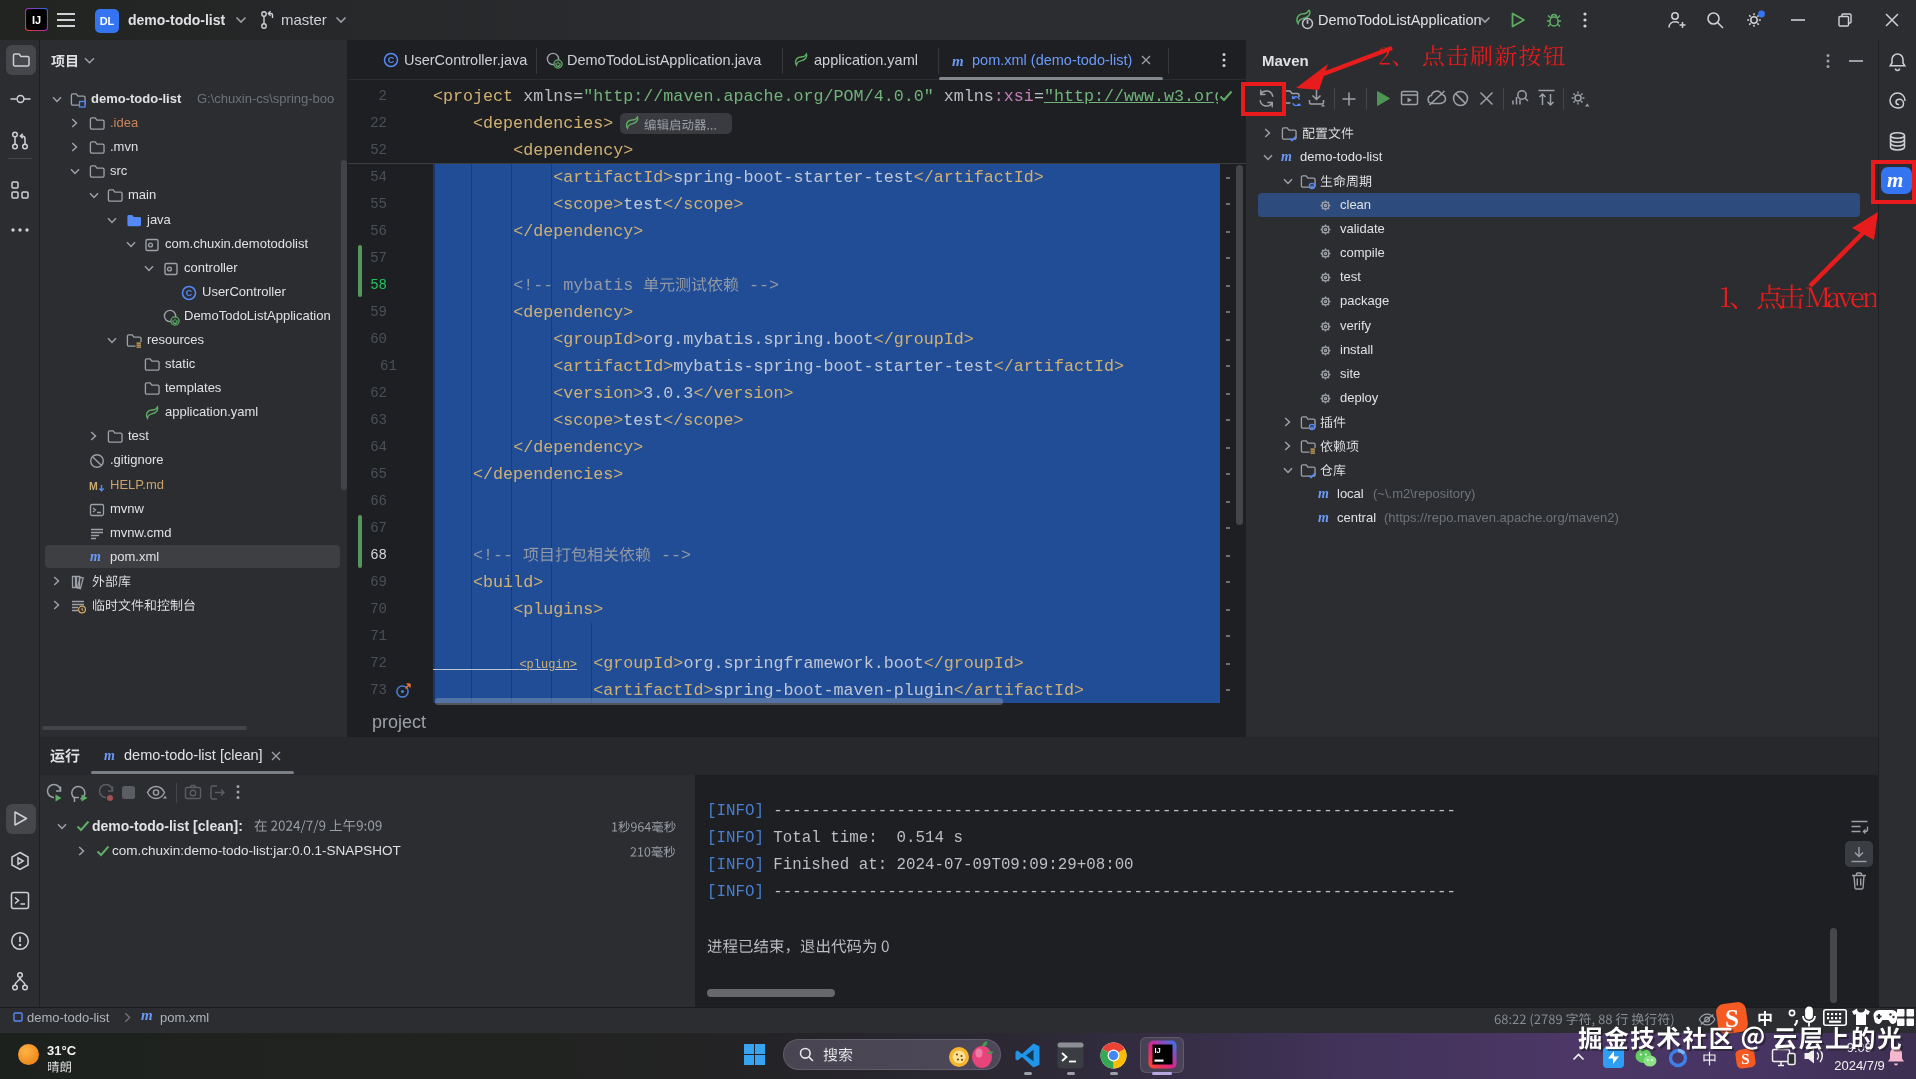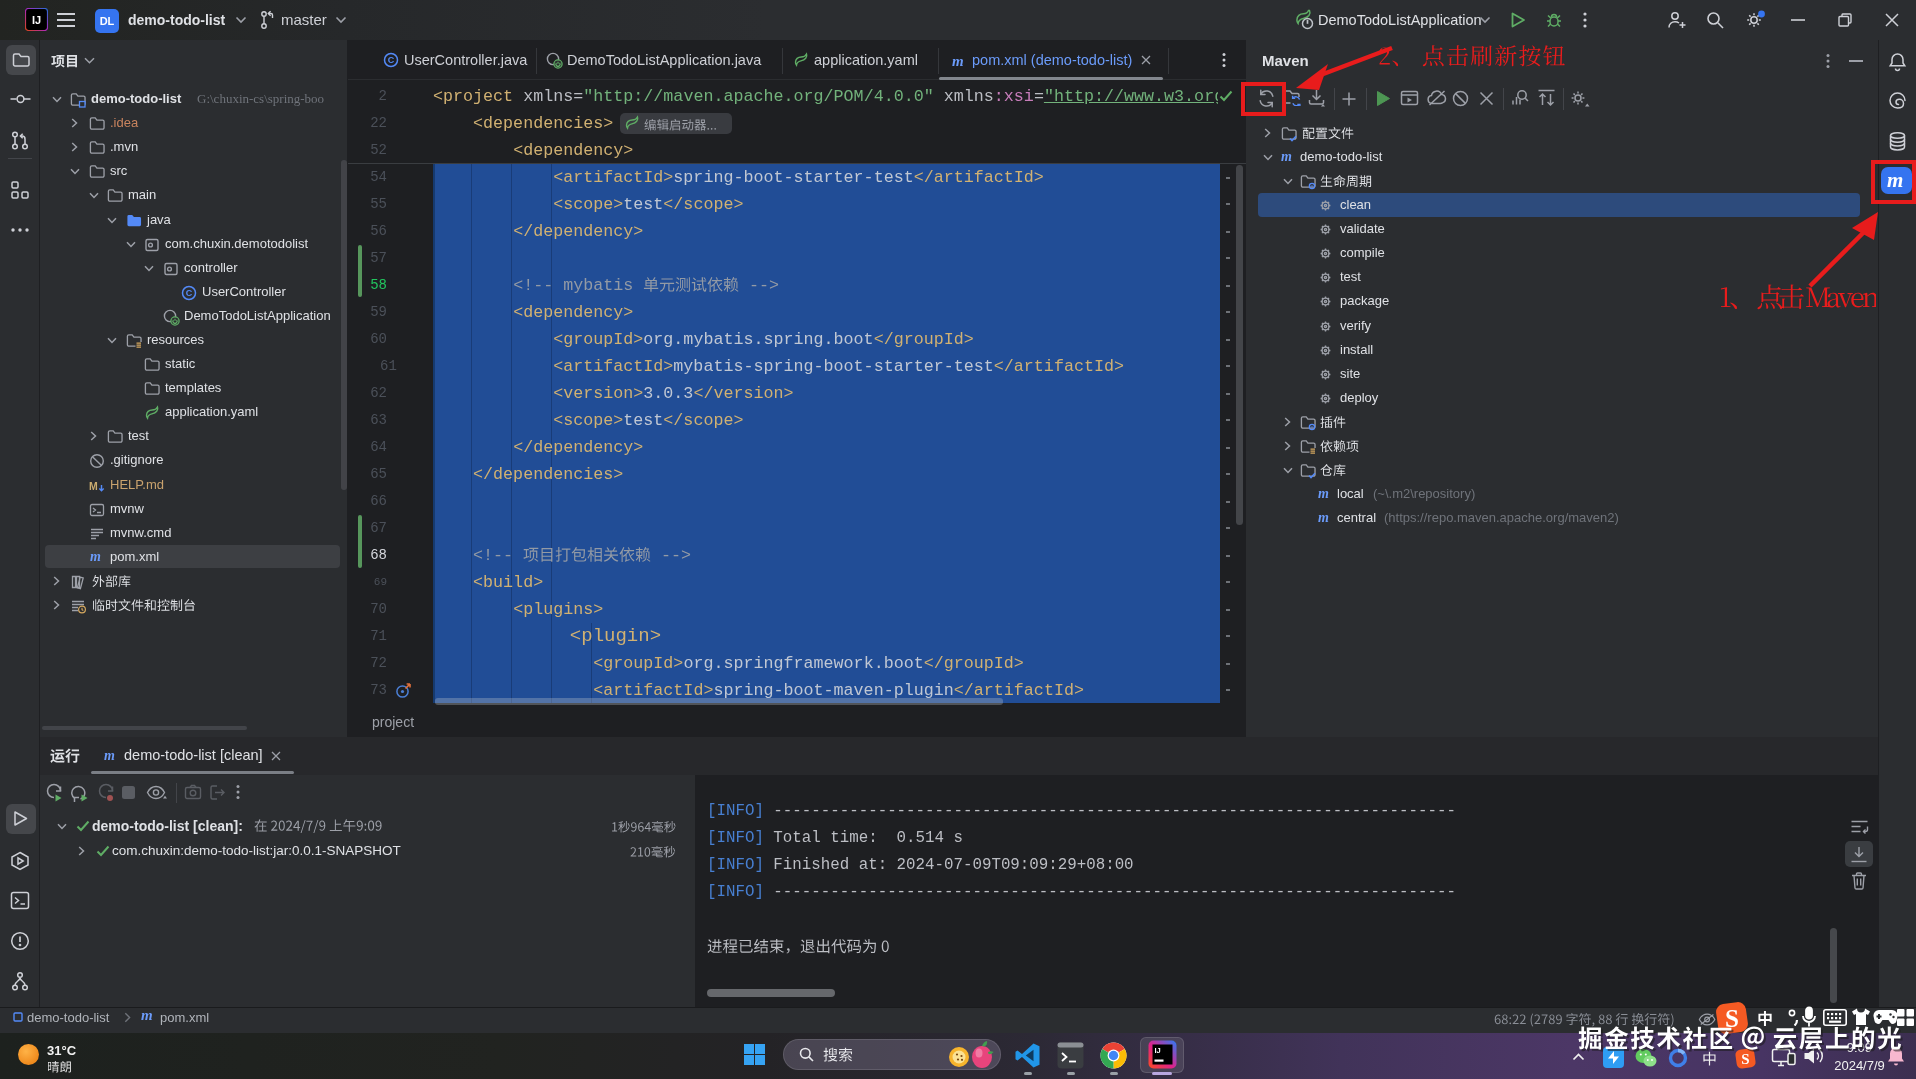--- a/index.html
+++ b/index.html
@@ -176,21 +176,21 @@
       <path d="M1 1.2 5.5 5.8 10 1.2" stroke="#9da0a8" stroke-width="1.5" fill="none"></path>
     </svg>
 <svg class="abs" style="left:52px;top:96px" width="10" height="7" viewBox="0 0 10 7">
       <path d="M1 1.2 5 5.5 9 1.2" stroke="#9da0a8" stroke-width="1.5" fill="none"></path>
     </svg>
     <svg class="abs" style="left:70px;top:92px" width="16" height="16" viewBox="0 0 16 16">
       <path d="M1.5 3.5A1.5 1.5 0 0 1 3 2h3.6l1.8 2.3h6.1A1.5 1.5 0 0 1 16 5.8v6.7a1.5 1.5 0 0 1-1.5 1.5H3a1.5 1.5 0 0 1-1.5-1.5z" transform="scale(0.94)" fill="none" stroke="#9da0a8" stroke-width="1.4"></path>
       <rect x="9.5" y="9.5" width="5.5" height="5.5" fill="#2b2d30" stroke="#548af7" stroke-width="1.3"></rect>
     </svg>
     <div style="position:absolute;left:91px;top:89px;white-space:pre;font-size:13px;color:#dfe1e5;font-weight:bold;line-height:20px;">demo-todo-list</div>
-<div style="position:absolute;left:197px;top:89px;white-space:pre;font-size:13px;color:#6f737a;line-height:20px;font-family:Liberation Serif, serif;">G:\chuxin-cs\spring-boo</div>
+<div style="position:absolute;left:197px;top:89px;white-space:pre;font-size:13px;color:#6f737a;line-height:20px;">G:\chuxin-cs\spring-boo</div>
 <svg class="abs" style="left:71px;top:118px" width="7" height="10" viewBox="0 0 7 10">
       <path d="M1.2 1 5.5 5 1.2 9" stroke="#9da0a8" stroke-width="1.5" fill="none"></path>
     </svg>
     <svg class="abs" style="left:89px;top:116px" width="16" height="16" viewBox="0 0 16 16">
       <path d="M1.5 3.5A1.5 1.5 0 0 1 3 2h3.6l1.8 2.3h6.1A1.5 1.5 0 0 1 16 5.8v6.7a1.5 1.5 0 0 1-1.5 1.5H3a1.5 1.5 0 0 1-1.5-1.5z" transform="scale(0.94)" fill="none" stroke="#9da0a8" stroke-width="1.4"></path>
     </svg>
     <div style="position:absolute;left:110px;top:113px;white-space:pre;font-size:13px;color:#c9845e;line-height:20px;">.idea</div>
 <svg class="abs" style="left:71px;top:142px" width="7" height="10" viewBox="0 0 7 10">
       <path d="M1.2 1 5.5 5 1.2 9" stroke="#9da0a8" stroke-width="1.5" fill="none"></path>
     </svg>
@@ -389,21 +389,21 @@
 <div class="mono" style="position:absolute;left:348px;top:299px;width:39px;text-align:right;font-size:14px;line-height:27px;color:#4b5059;">59</div>
 <div class="mono" style="position:absolute;left:348px;top:326px;width:39px;text-align:right;font-size:14px;line-height:27px;color:#4b5059;">60</div>
 <div class="mono" style="position:absolute;left:348px;top:353px;width:39px;text-align:right;font-size:14px;line-height:27px;color:#4b5059;padding-left:32px;">61</div>
 <div class="mono" style="position:absolute;left:348px;top:380px;width:39px;text-align:right;font-size:14px;line-height:27px;color:#4b5059;">62</div>
 <div class="mono" style="position:absolute;left:348px;top:407px;width:39px;text-align:right;font-size:14px;line-height:27px;color:#4b5059;">63</div>
 <div class="mono" style="position:absolute;left:348px;top:434px;width:39px;text-align:right;font-size:14px;line-height:27px;color:#4b5059;">64</div>
 <div class="mono" style="position:absolute;left:348px;top:461px;width:39px;text-align:right;font-size:14px;line-height:27px;color:#4b5059;">65</div>
 <div class="mono" style="position:absolute;left:348px;top:488px;width:39px;text-align:right;font-size:14px;line-height:27px;color:#4b5059;">66</div>
 <div class="mono" style="position:absolute;left:348px;top:515px;width:39px;text-align:right;font-size:14px;line-height:27px;color:#4b5059;">67</div>
 <div class="mono" style="position:absolute;left:348px;top:542px;width:39px;text-align:right;font-size:14px;line-height:27px;color:#d5d7dd;">68</div>
-<div class="mono" style="position:absolute;left:348px;top:569px;width:39px;text-align:right;font-size:11px;line-height:27px;color:#4b5059;">69</div>
+<div class="mono" style="position:absolute;left:348px;top:569px;width:39px;text-align:right;font-size:14px;line-height:27px;color:#4b5059;">69</div>
 <div class="mono" style="position:absolute;left:348px;top:596px;width:39px;text-align:right;font-size:14px;line-height:27px;color:#4b5059;">70</div>
 <div class="mono" style="position:absolute;left:348px;top:623px;width:39px;text-align:right;font-size:14px;line-height:27px;color:#4b5059;">71</div>
 <div class="mono" style="position:absolute;left:348px;top:650px;width:39px;text-align:right;font-size:14px;line-height:27px;color:#4b5059;">72</div>
 <div class="mono" style="position:absolute;left:348px;top:677px;width:39px;text-align:right;font-size:14px;line-height:27px;color:#4b5059;">73</div>
 <svg class="abs" style="left:395px;top:682px" width="17" height="17" viewBox="0 0 17 17">
       <circle cx="7.5" cy="9.5" r="5.6" fill="none" stroke="#4b7fd6" stroke-width="1.5"></circle>
       <circle cx="7.5" cy="9.5" r="1.6" fill="#4b7fd6"></circle>
       <path d="M10.5 6.5 15 2M15 2h-3.4M15 2v3.4" stroke="#e0703c" stroke-width="1.6" fill="none"></path>
     </svg>
 <div class="mono" style="position:absolute;left:433px;top:83px;width:785px;overflow:hidden;font-size:16.7px;line-height:27px;white-space:pre;color:#c0c7d3;"><span style="color:#d1b172">&lt;project</span><span style="color:#bcbec4"> xmlns=</span><span style="color:#72b27b">"http://maven.apache.org/POM/4.0.0"</span><span style="color:#bcbec4"> xmlns</span><span style="color:#c77dba">:xsi</span><span style="color:#bcbec4">=</span><span style="color:#72b27b;text-decoration:underline;">"http://www.w3.org</span></div>
@@ -434,21 +434,21 @@
 <div class="mono" style="position:absolute;left:433px;top:407px;font-size:16.7px;line-height:27px;white-space:pre;color:#c0c7d3;">            <span style="color:#d1b172">&lt;scope&gt;</span>test<span style="color:#d1b172">&lt;/scope&gt;</span></div>
 <div class="mono" style="position:absolute;left:433px;top:434px;font-size:16.7px;line-height:27px;white-space:pre;color:#c0c7d3;">        <span style="color:#d1b172">&lt;/dependency&gt;</span></div>
 <div class="mono" style="position:absolute;left:433px;top:461px;font-size:16.7px;line-height:27px;white-space:pre;color:#c0c7d3;">    <span style="color:#d1b172">&lt;/dependencies&gt;</span></div>
 <div class="mono" style="position:absolute;left:433px;top:542px;font-size:16.7px;line-height:27px;white-space:pre;color:#c0c7d3;">    <span style="color:#939aa5">&lt;!-- </span></div>
 <svg style="position:absolute;left:523.0px;top:542.4px;" width="128.0" height="23.2" viewBox="0 0 128.0 23.200000000000003">
       <path d="M9.9 10.6V13.9C9.9 15.6 9.5 17.7 5.1 18.9C5.4 19.1 5.7 19.5 5.9 19.8C10.4 18.4 11.1 16.0 11.1 13.9V10.6ZM11.0 17.1C12.3 17.9 13.8 19.1 14.6 19.8L15.4 19.0C14.6 18.2 13.0 17.1 11.8 16.4ZM0.5 15.6 0.8 16.9C2.2 16.4 4.2 15.7 6.1 15.1L5.9 14.0L4.0 14.6V8.2H5.8V7.0H0.7V8.2H2.8V15.0ZM6.7 8.6V16.1H7.8V9.7H13.1V16.1H14.3V8.6H10.5C10.7 8.1 11.0 7.5 11.2 6.9H15.3V5.8H6.1V6.9H9.8C9.6 7.5 9.5 8.1 9.2 8.6Z M19.7 11.0H28.1V13.7H19.7ZM19.7 9.9V7.3H28.1V9.9ZM19.7 14.8H28.1V17.5H19.7ZM18.5 6.1V19.7H19.7V18.7H28.1V19.7H29.4V6.1Z M35.2 5.1V8.4H32.8V9.5H35.2V12.9C34.2 13.2 33.3 13.4 32.6 13.6L33.0 14.8L35.2 14.1V18.2C35.2 18.5 35.1 18.5 34.9 18.5C34.7 18.6 34.0 18.6 33.2 18.5C33.4 18.9 33.5 19.4 33.6 19.7C34.7 19.7 35.4 19.6 35.8 19.5C36.2 19.3 36.4 18.9 36.4 18.3V13.8L38.8 13.1L38.6 11.9L36.4 12.6V9.5H38.6V8.4H36.4V5.1ZM38.7 6.5V7.7H43.2V18.1C43.2 18.4 43.1 18.5 42.8 18.5C42.5 18.5 41.3 18.5 40.1 18.4C40.3 18.8 40.5 19.4 40.6 19.7C42.1 19.7 43.2 19.7 43.7 19.5C44.3 19.3 44.5 18.9 44.5 18.1V7.7H47.4V6.5Z M52.8 5.0C51.9 7.2 50.3 9.3 48.6 10.6C48.8 10.8 49.3 11.2 49.6 11.5C50.5 10.7 51.5 9.6 52.3 8.4H60.7C60.6 12.9 60.4 14.5 60.1 14.9C60.0 15.1 59.8 15.1 59.6 15.1C59.3 15.1 58.7 15.1 58.0 15.0C58.1 15.3 58.3 15.8 58.3 16.2C59.0 16.2 59.7 16.2 60.2 16.2C60.6 16.1 60.9 16.0 61.2 15.6C61.6 15.1 61.8 13.2 62.0 7.8C62.0 7.7 62.0 7.3 62.0 7.3H53.1C53.4 6.7 53.8 6.0 54.0 5.4ZM52.3 11.2H56.5V13.8H52.3ZM51.1 10.1V17.3C51.1 19.1 51.9 19.5 54.4 19.5C55.0 19.5 59.9 19.5 60.5 19.5C62.7 19.5 63.1 18.9 63.4 16.8C63.0 16.7 62.5 16.5 62.2 16.3C62.0 18.0 61.8 18.4 60.4 18.4C59.4 18.4 55.2 18.4 54.3 18.4C52.6 18.4 52.3 18.1 52.3 17.3V14.8H57.7V10.1Z M72.7 11.0H77.6V13.8H72.7ZM72.7 9.9V7.2H77.6V9.9ZM72.7 14.9H77.6V17.6H72.7ZM71.6 6.1V19.7H72.7V18.8H77.6V19.7H78.8V6.1ZM67.4 5.1V8.5H64.8V9.7H67.3C66.7 11.9 65.6 14.4 64.5 15.8C64.7 16.0 65.0 16.5 65.1 16.8C66.0 15.7 66.8 14.0 67.4 12.1V19.8H68.6V12.5C69.2 13.3 69.9 14.3 70.2 14.8L71.0 13.8C70.6 13.4 69.2 11.7 68.6 11.1V9.7H70.9V8.5H68.6V5.1Z M83.6 5.8C84.2 6.6 84.9 7.8 85.2 8.5H82.1V9.7H87.4V11.7C87.4 12.0 87.4 12.3 87.3 12.6H81.1V13.8H87.1C86.6 15.5 85.1 17.3 80.8 18.8C81.1 19.0 81.5 19.6 81.6 19.8C85.8 18.4 87.5 16.5 88.2 14.7C89.6 17.2 91.7 18.9 94.5 19.7C94.7 19.4 95.1 18.8 95.4 18.6C92.4 17.9 90.2 16.1 89.0 13.8H95.0V12.6H88.7L88.7 11.7V9.7H94.1V8.5H90.9C91.5 7.7 92.1 6.6 92.7 5.6L91.4 5.2C91.0 6.2 90.2 7.6 89.6 8.5H85.2L86.3 8.0C86.0 7.2 85.3 6.1 84.6 5.3Z M104.7 5.5C105.2 6.3 105.7 7.4 105.9 8.1L107.0 7.6C106.8 7.0 106.3 6.0 105.8 5.2ZM102.4 19.9C102.8 19.6 103.2 19.4 106.8 18.1C106.7 17.8 106.6 17.4 106.6 17.1L103.7 18.1V12.3C104.3 11.7 104.8 11.1 105.3 10.5C106.3 14.3 108.0 17.7 110.7 19.4C110.9 19.1 111.3 18.6 111.5 18.4C110.0 17.5 108.8 16.1 107.9 14.3C108.9 13.5 110.2 12.5 111.2 11.6L110.4 10.8C109.6 11.6 108.4 12.6 107.4 13.4C106.8 12.1 106.4 10.7 106.0 9.3L106.1 9.2H111.1V8.1H100.8V9.2H104.7C103.5 11.2 101.6 12.9 99.8 14.0C100.0 14.2 100.5 14.7 100.6 15.0C101.3 14.5 101.9 14.0 102.6 13.5V17.6C102.6 18.3 102.1 18.8 101.8 19.0C102.0 19.2 102.3 19.6 102.4 19.9ZM100.3 5.1C99.4 7.6 98.0 10.0 96.5 11.5C96.7 11.8 97.1 12.4 97.2 12.7C97.7 12.2 98.1 11.6 98.6 11.0V19.9H99.7V9.2C100.4 8.0 100.9 6.7 101.4 5.5Z M123.0 11.1C122.9 16.1 122.7 18.0 119.1 19.1C119.4 19.2 119.6 19.6 119.7 19.9C123.6 18.7 123.9 16.4 124.0 11.1ZM123.6 17.4C124.7 18.1 126.1 19.1 126.8 19.8L127.5 19.0C126.8 18.4 125.3 17.4 124.2 16.7ZM113.3 9.5V14.0H115.5C114.8 15.4 113.7 16.8 112.8 17.6C112.9 17.9 113.2 18.4 113.3 18.8C114.2 17.9 115.2 16.6 115.9 15.2V19.8H117.0V15.2C117.7 15.9 118.4 16.8 118.8 17.3L119.6 16.6C119.1 15.9 118.1 14.8 117.2 14.0H119.4V9.5H117.0V7.9H119.7V6.9H117.0V5.2H115.9V6.9H112.9V7.9H115.9V9.5ZM114.4 10.5H116.0V13.0H114.4ZM116.9 10.5H118.4V13.0H116.9ZM122.3 7.4H124.7C124.4 8.1 124.0 8.8 123.6 9.4H121.1C121.6 8.7 122.0 8.0 122.3 7.4ZM122.2 5.1C121.7 6.4 120.8 8.2 119.6 9.6C119.9 9.7 120.2 9.9 120.5 10.1V16.5H121.5V10.3H125.4V16.5H126.5V9.4H124.7C125.2 8.6 125.7 7.6 126.1 6.8L125.4 6.3L125.2 6.4H122.8L123.2 5.3Z" fill="#939aa5"></path>
     </svg>
 <div class="mono" style="position:absolute;left:661px;top:542px;font-size:16.7px;line-height:27px;white-space:pre;color:#939aa5;">--&gt;</div>
 <div class="mono" style="position:absolute;left:433px;top:569px;font-size:16.7px;line-height:27px;white-space:pre;color:#c0c7d3;">    <span style="color:#d1b172">&lt;build&gt;</span></div>
 <div class="mono" style="position:absolute;left:433px;top:596px;font-size:16.7px;line-height:27px;white-space:pre;color:#c0c7d3;">        <span style="color:#d1b172">&lt;plugins&gt;</span></div>
-<div class="mono" style="position:absolute;left:433px;top:623px;font-size:19px;line-height:27px;white-space:pre;color:#c0c7d3;">            <span style="color:#d1b172">&lt;plugin&gt;</span></div>
+<div class="mono" style="position:absolute;left:433px;top:652px;font-size:12px;line-height:27px;white-space:pre;color:#c0c7d3;text-decoration:underline;">            <span style="color:#d1b172">&lt;plugin&gt;</span></div>
 <div class="mono" style="position:absolute;left:433px;top:677px;font-size:16.7px;line-height:27px;white-space:pre;color:#c0c7d3;">                <span style="color:#d1b172">&lt;artifactId&gt;</span>spring-boot-maven-plugin<span style="color:#d1b172">&lt;/artifactId&gt;</span></div>
 <div class="mono" style="position:absolute;left:433px;top:650px;font-size:16.7px;line-height:27px;white-space:pre;color:#c0c7d3;">                <span style="color:#d1b172">&lt;groupId&gt;</span>org.springframework.boot<span style="color:#d1b172">&lt;/groupId&gt;</span></div>
 <div style="position:absolute;left:1226px;top:177px;width:4px;height:2px;background:#6e7278;"></div>
 <div style="position:absolute;left:1226px;top:203px;width:4px;height:2px;background:#6e7278;"></div>
 <div style="position:absolute;left:1226px;top:231px;width:4px;height:2px;background:#6e7278;"></div>
 <div style="position:absolute;left:1226px;top:257px;width:4px;height:2px;background:#6e7278;"></div>
 <div style="position:absolute;left:1226px;top:285px;width:4px;height:2px;background:#6e7278;"></div>
 <div style="position:absolute;left:1226px;top:311px;width:4px;height:2px;background:#6e7278;"></div>
 <div style="position:absolute;left:1226px;top:339px;width:4px;height:2px;background:#6e7278;"></div>
 <div style="position:absolute;left:1226px;top:365px;width:4px;height:2px;background:#6e7278;"></div>
@@ -460,21 +460,21 @@
 <div style="position:absolute;left:1226px;top:527px;width:4px;height:2px;background:#6e7278;"></div>
 <div style="position:absolute;left:1226px;top:555px;width:4px;height:2px;background:#6e7278;"></div>
 <div style="position:absolute;left:1226px;top:581px;width:4px;height:2px;background:#6e7278;"></div>
 <div style="position:absolute;left:1226px;top:609px;width:4px;height:2px;background:#6e7278;"></div>
 <div style="position:absolute;left:1226px;top:635px;width:4px;height:2px;background:#6e7278;"></div>
 <div style="position:absolute;left:1226px;top:663px;width:4px;height:2px;background:#6e7278;"></div>
 <div style="position:absolute;left:1226px;top:689px;width:4px;height:2px;background:#6e7278;"></div>
 <div style="position:absolute;left:1236px;top:165px;width:7px;height:360px;background:rgba(164,168,176,0.28);border-radius:4px;"></div>
 <div style="position:absolute;left:435px;top:698px;width:568px;height:7px;background:rgba(190,196,205,0.32);border-radius:3px;"></div>
 <div style="position:absolute;left:348px;top:707px;width:898px;height:30px;background:#1e1f22;"></div>
-<div style="position:absolute;left:372px;top:713px;white-space:pre;font-size:14px;color:#9da0a8;line-height:18px;">project</div>
+<div style="position:absolute;left:372px;top:713px;white-space:pre;font-size:18px;color:#9da0a8;line-height:18px;">project</div>
 <div style="position:absolute;left:1246px;top:40px;width:632px;height:697px;background:#2b2d30;"></div>
 <div style="position:absolute;left:1262px;top:52px;white-space:pre;font-size:15px;font-weight:bold;color:#dfe1e5;line-height:18px;">Maven</div>
 <svg class="abs" style="left:1826px;top:53px" width="4" height="16" viewBox="0 0 4 16">
       <g fill="#9da0a8">
         <circle cx="2" cy="2.5" r="1.5"></circle>
         <circle cx="2" cy="8" r="1.5"></circle>
         <circle cx="2" cy="13.5" r="1.5"></circle>
       </g>
     </svg>
 <div style="position:absolute;left:1849px;top:60px;width:14px;height:2px;background:#9da0a8;"></div>

